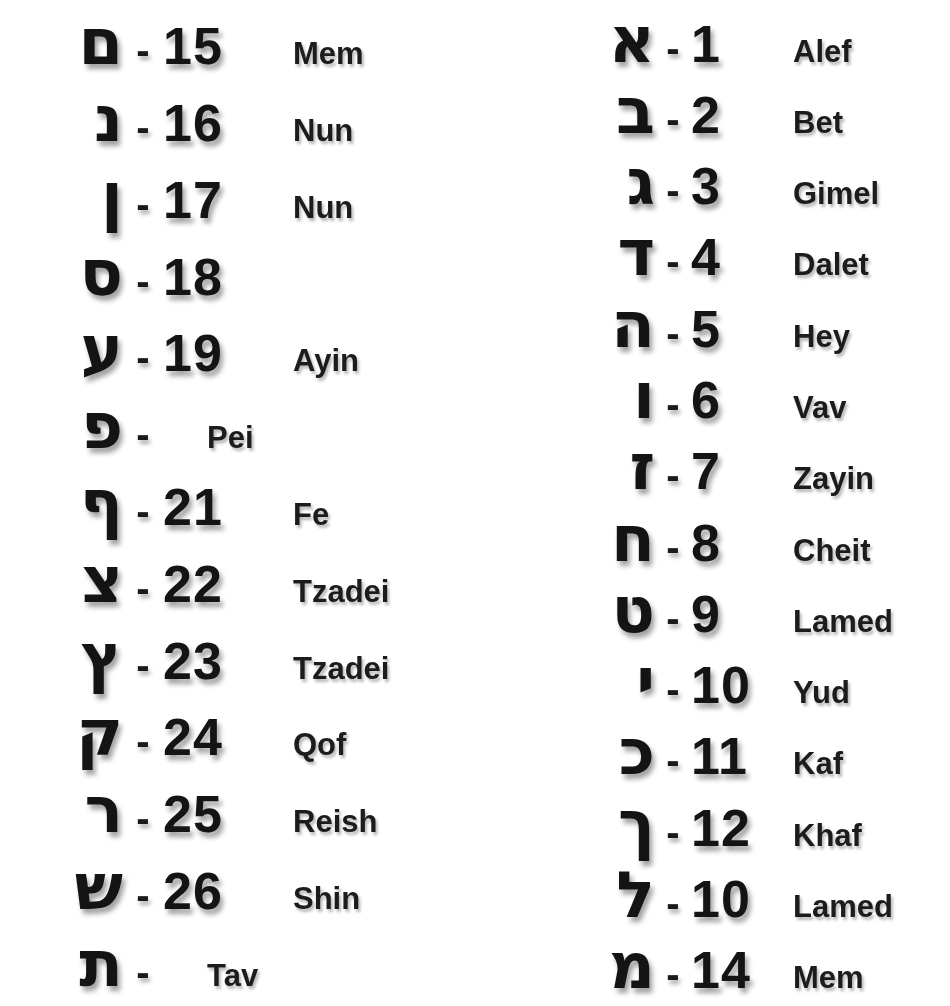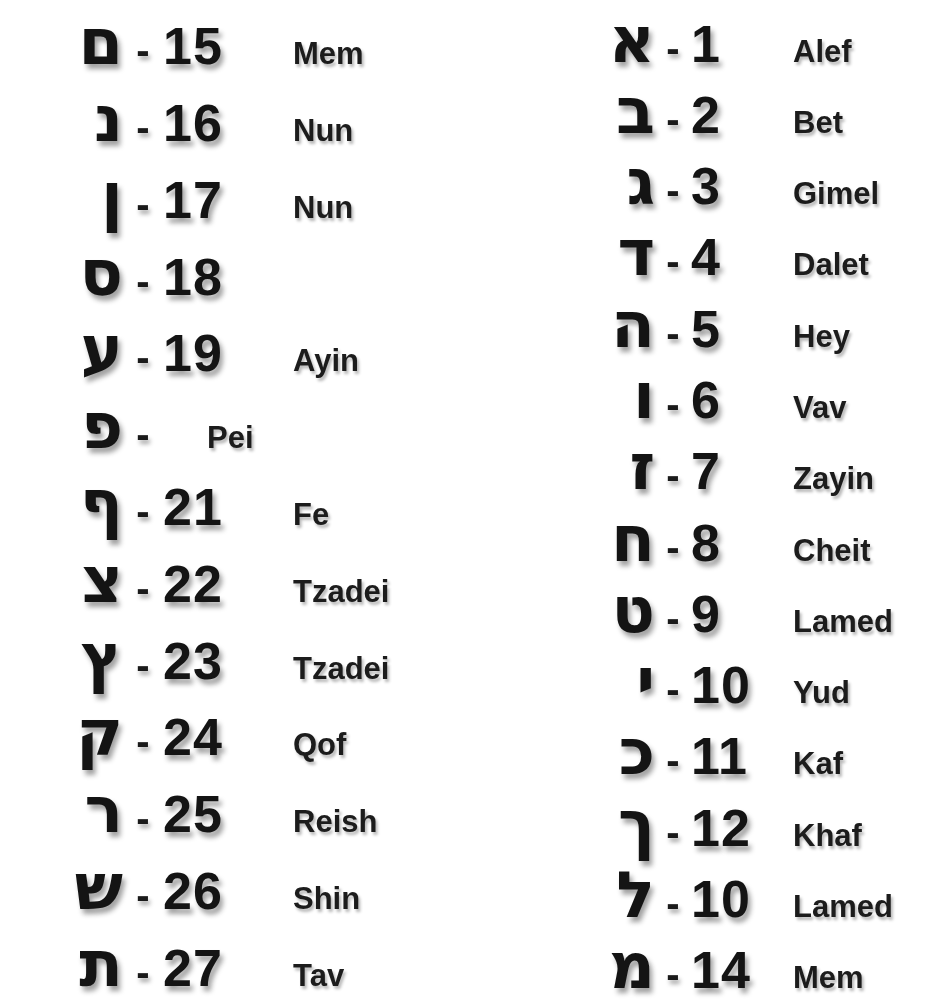--- a/index.html
+++ b/index.html
@@ -151,21 +151,20 @@
   <div class="row">
     <span class="letter" lang="he">ש</span>
     <span class="dash">-</span>
     <span class="number">26</span>
     <span class="name">Shin</span>
   </div>
 
   <div class="row">
     <span class="letter" lang="he">ת</span>
     <span class="dash">-</span>
-    <span class="number">27</span>
     <span class="name">Tav</span>
   </div>
 </div>
   <div class="col col-right">
   <div class="row">
     <span class="letter" lang="he">א</span>
     <span class="dash">-</span>
     <span class="number">1</span>
     <span class="name">Alef</span>
   </div>

